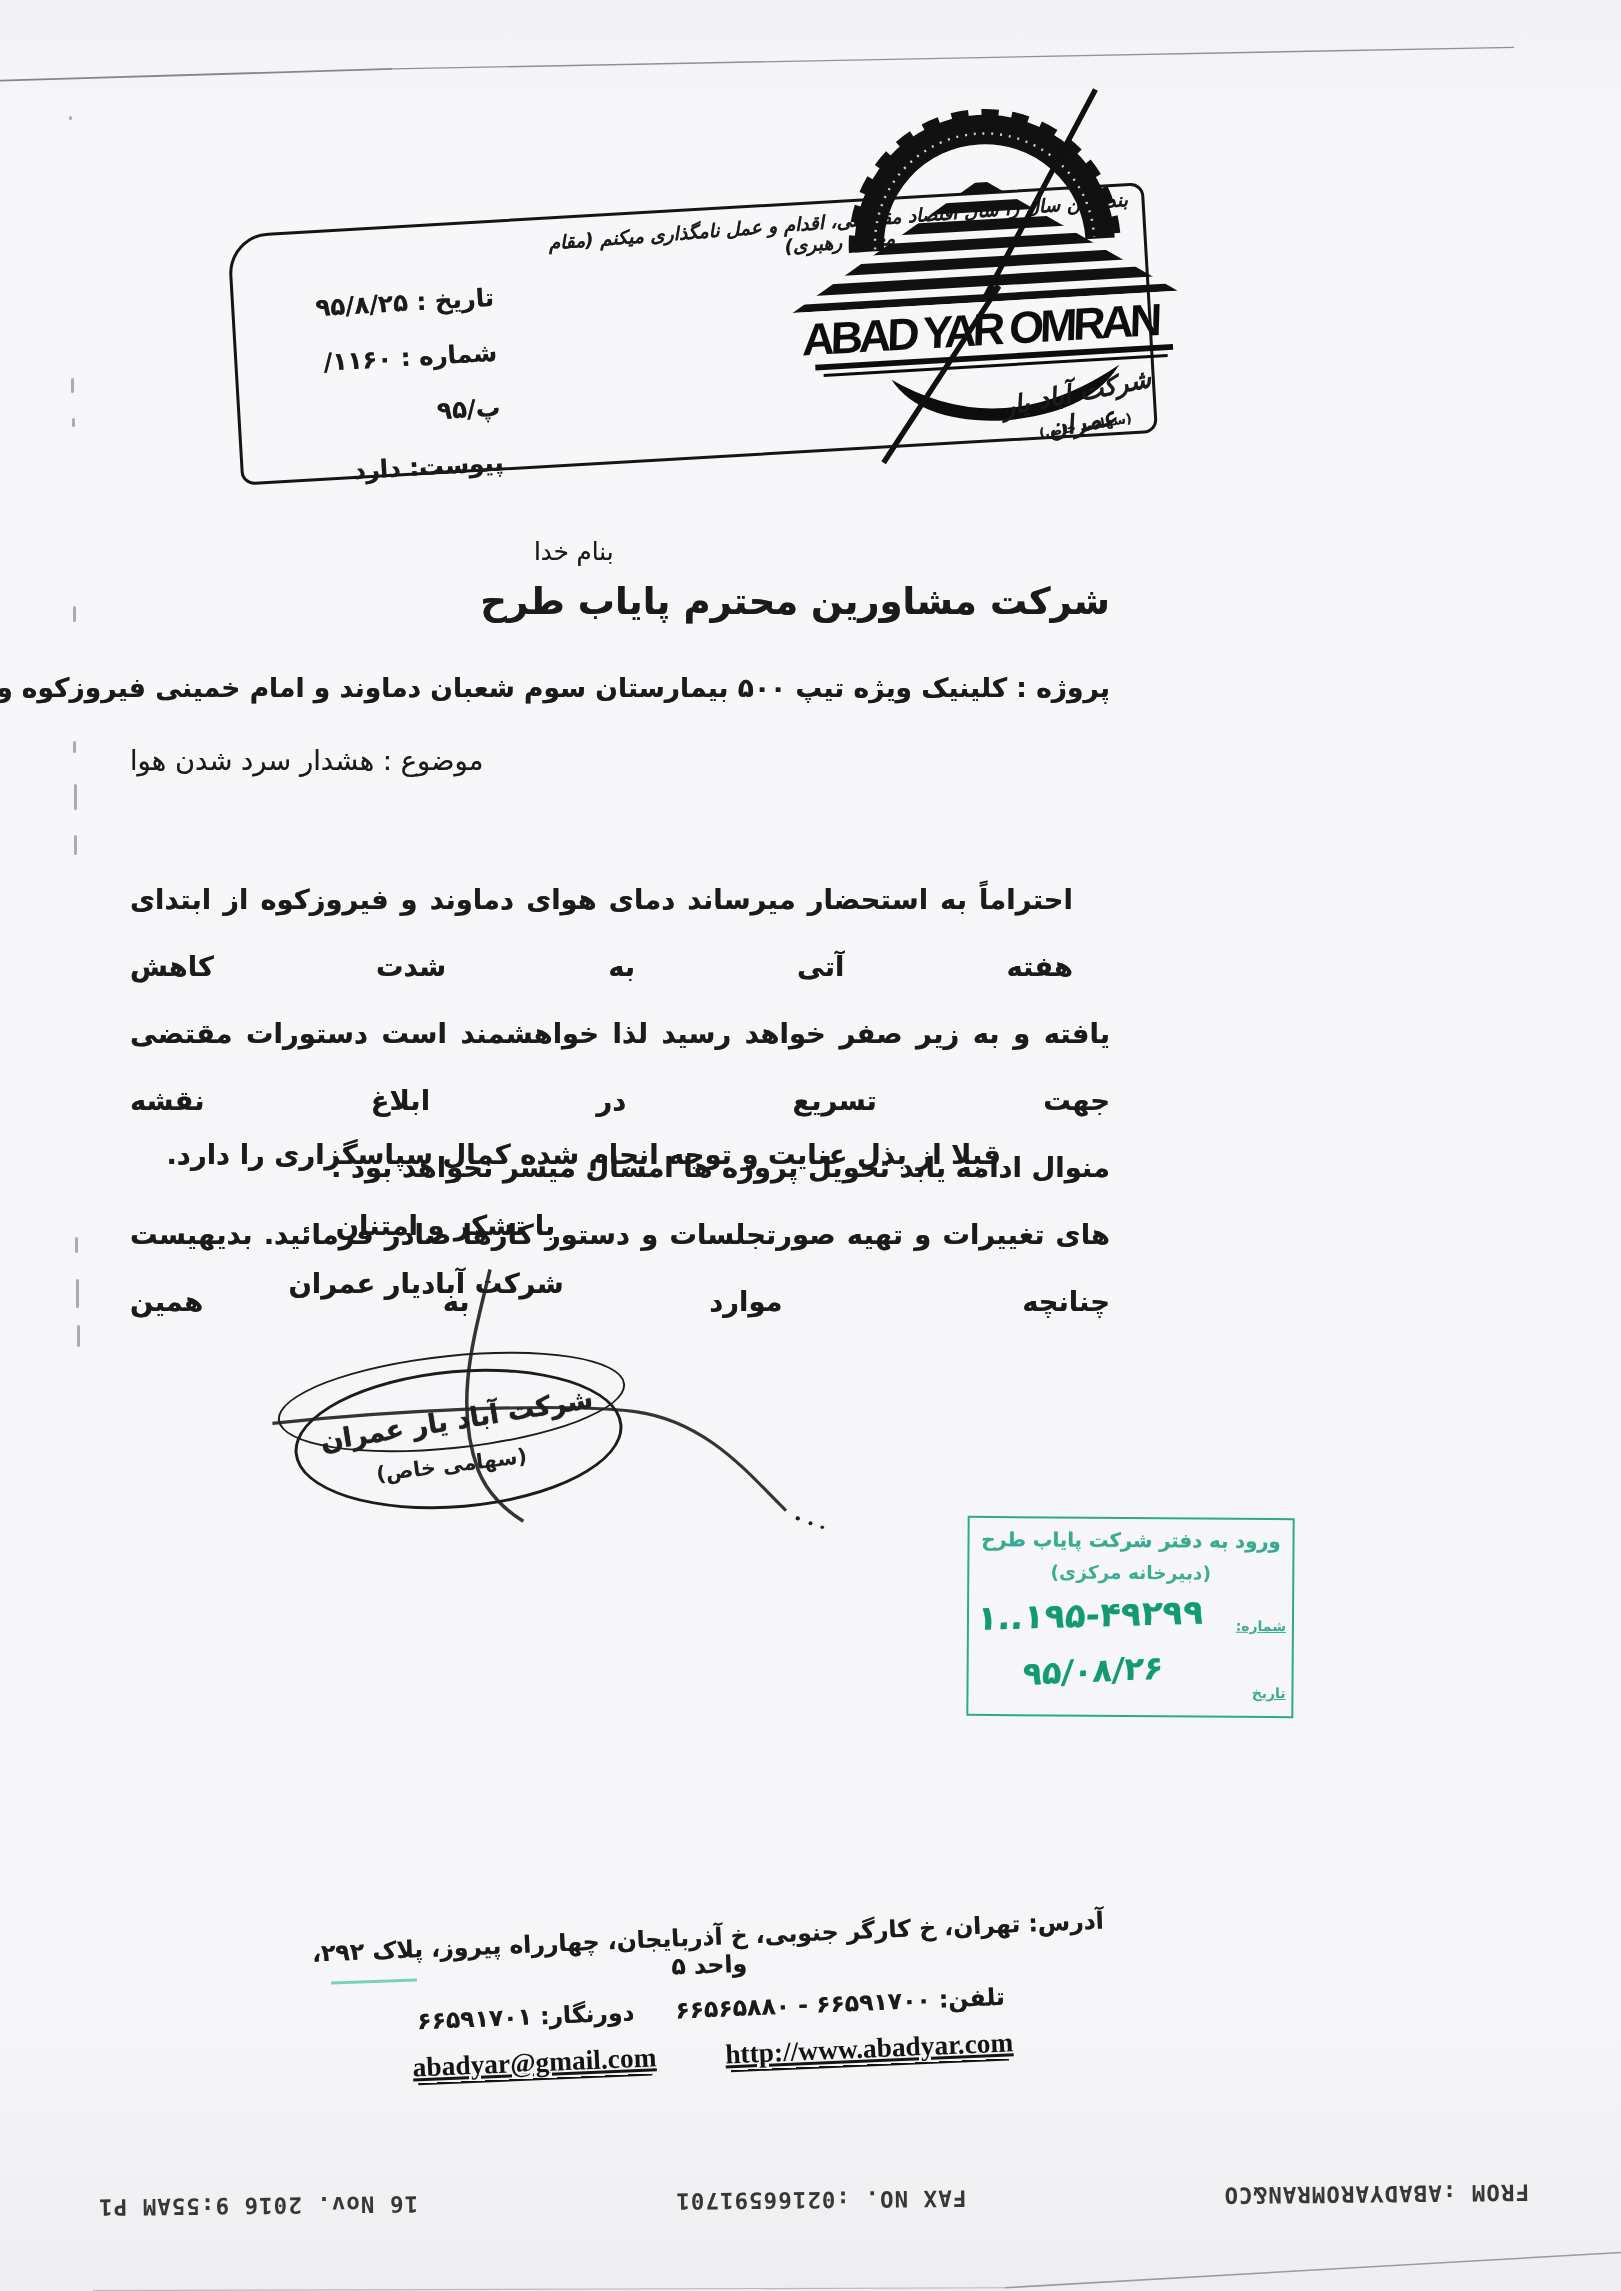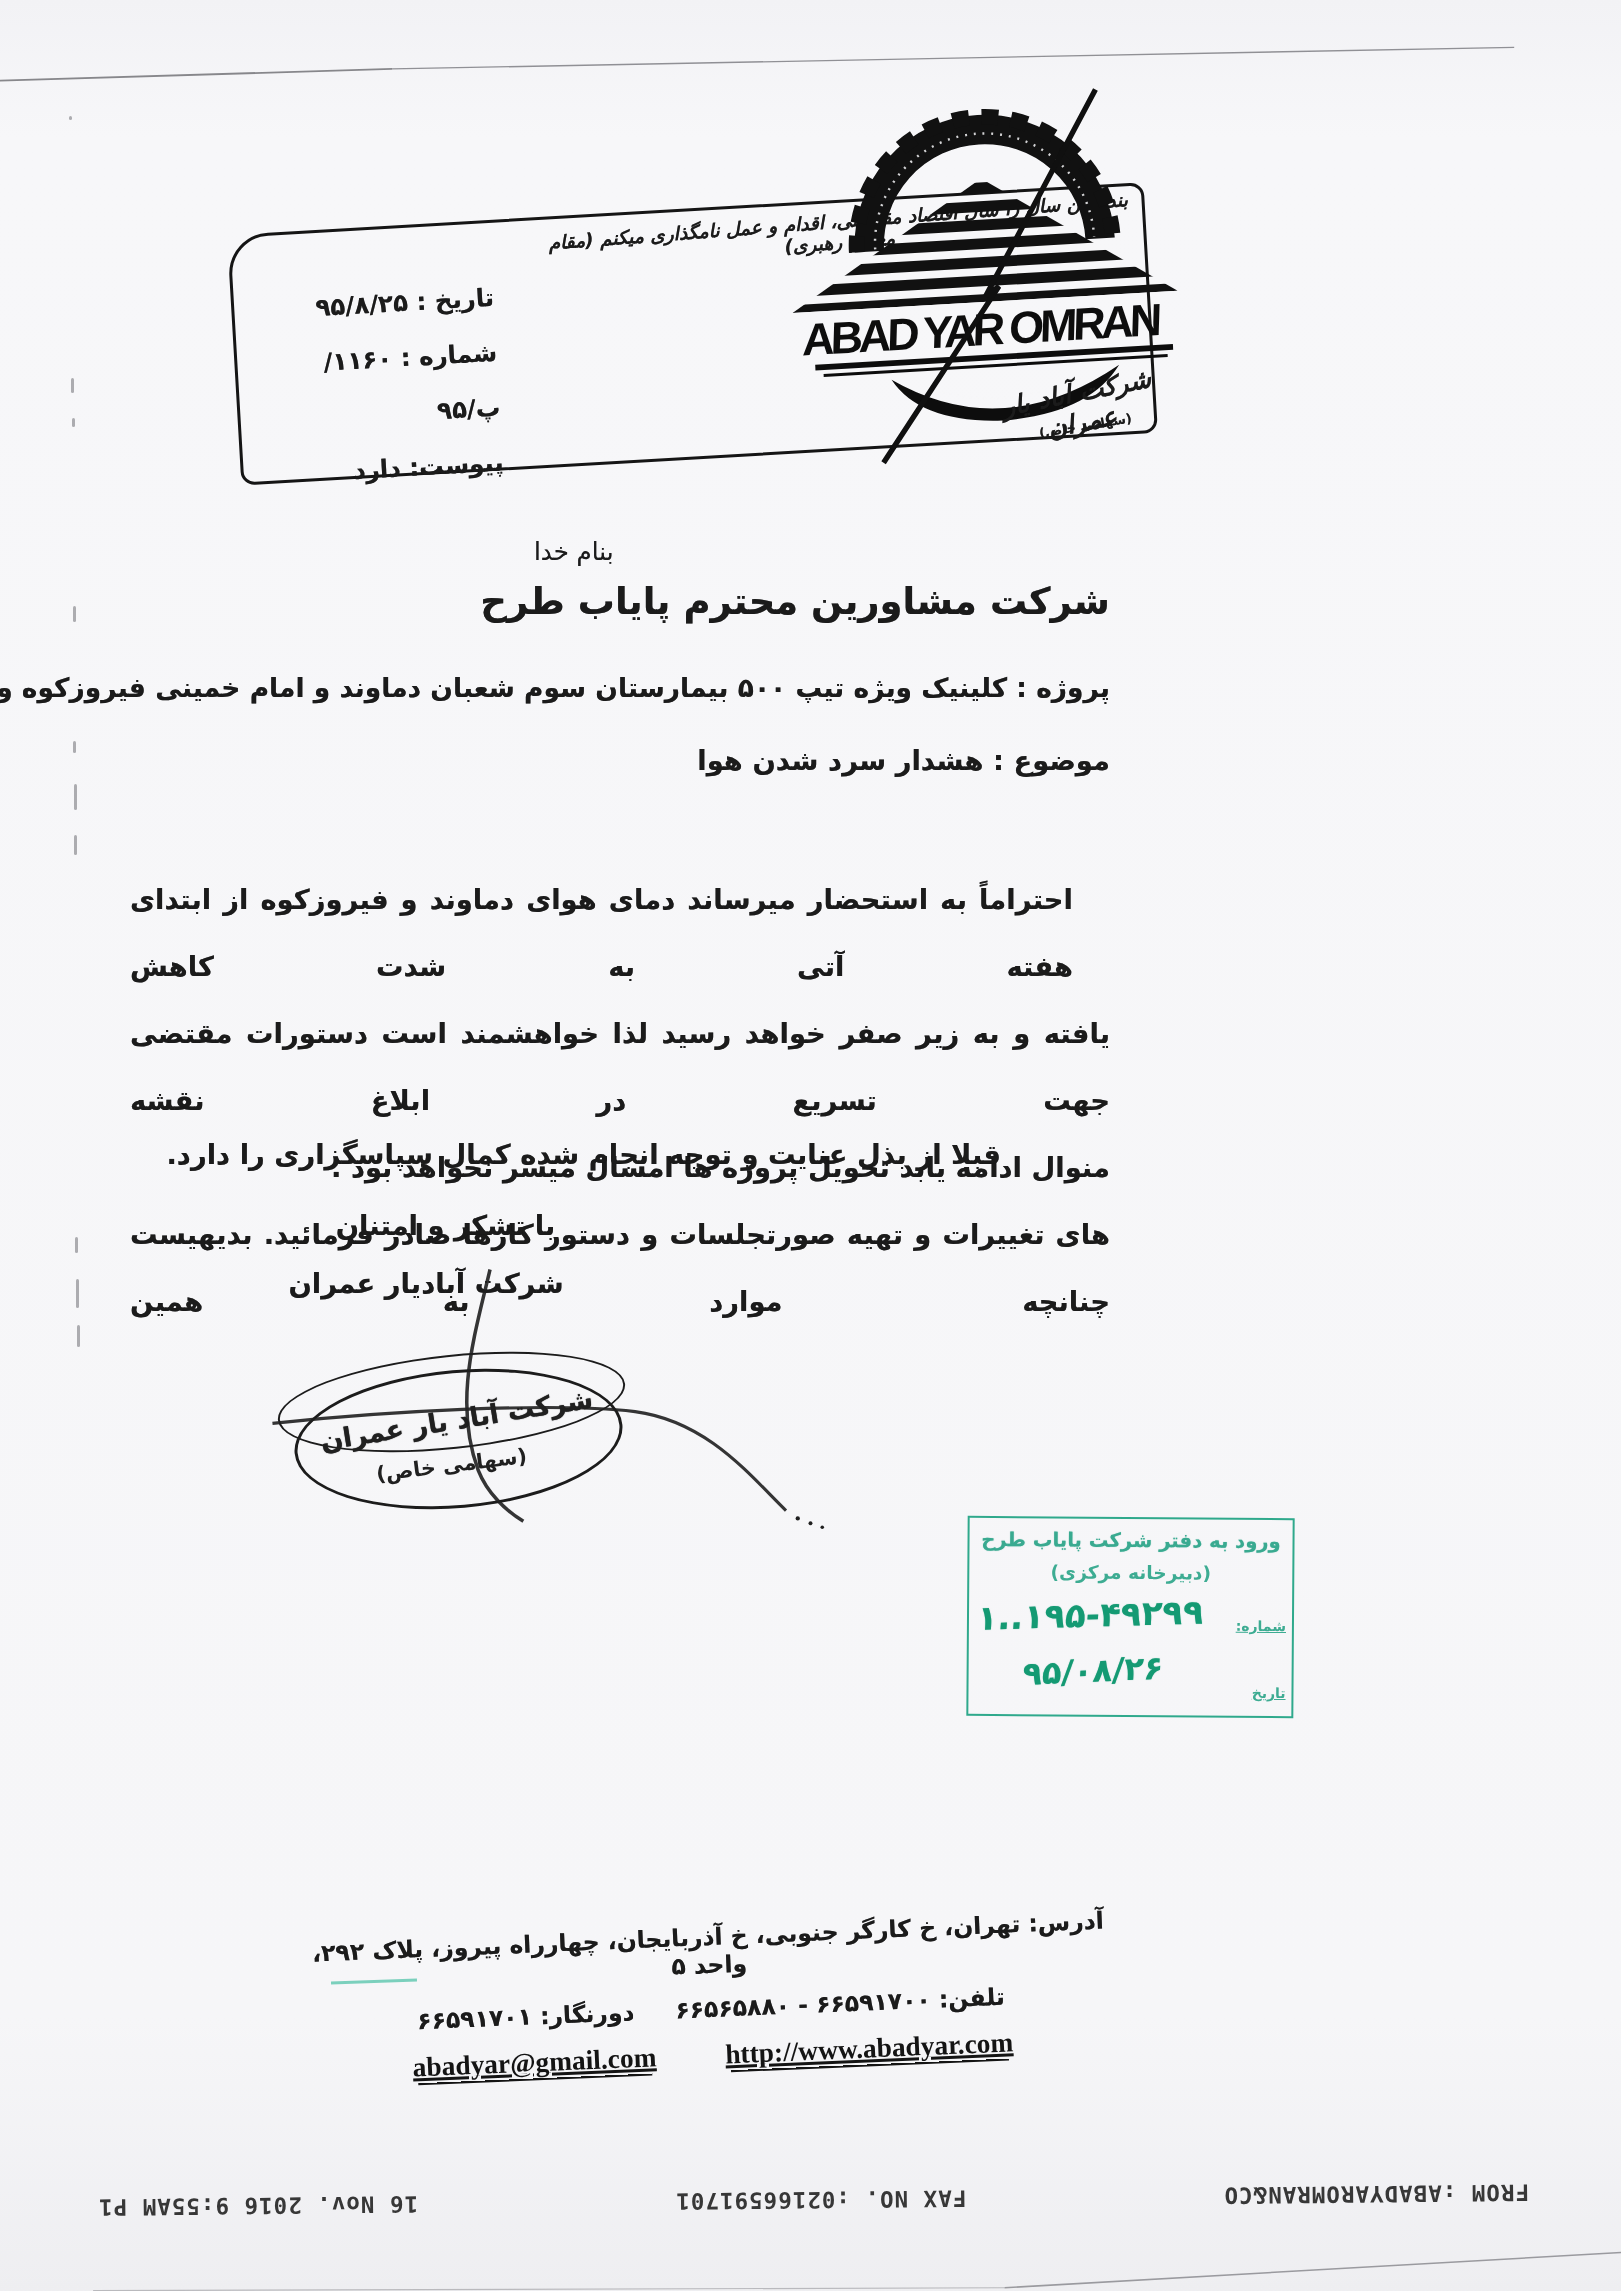--- a/index.html
+++ b/index.html
@@ -23,21 +23,21 @@
   
   #logo{left:549px;top:-106px;width:402px;height:372px;}
   #logo-name-fa{left:186px;top:294px;width:206px;text-align:center;font-weight:bold;font-style:italic;
     font-size:25.5px;transform:rotate(-8deg);letter-spacing:1px;}
   #logo-legal{left:235px;top:335px;width:118px;text-align:center;font-weight:bold;font-size:12.7px;transform:rotate(-6deg);}
   
   .col{left:130px;width:980px;}
   #bismillah{left:534px;top:537px;width:216px;text-align:left;font-size:24.5px;font-weight:normal;}
   #recipient{top:580px;text-align:right;font-size:37px;font-weight:bold;}
   #project{top:672px;text-align:right;font-size:26.5px;font-weight:bold;white-space:nowrap;}
-  #subject{top:745px;text-align:right;font-size:27.4px;font-weight:bold;}
+  #subject{top:745px;text-align:left;font-size:27.4px;font-weight:normal;}
   #salutation{top:814px;text-align:right;font-size:27.4px;font-weight:bold;}
   #body-par{top:866px;font-size:27.4px;font-weight:bold;}
   #body-par .bl{line-height:67px;text-align:justify;text-align-last:justify;}
   #body-par .bl.first{padding-right:37px;}
   #body-par .bl.last{text-align:right;text-align-last:right;}
   #closing{left:122px;top:1139px;width:879px;text-align:right;font-size:27.4px;font-weight:bold;}
   #thanks{left:323px;top:1210px;width:245px;text-align:center;font-size:27.4px;font-weight:bold;}
   #signoff{left:279px;top:1268px;width:294px;text-align:center;font-size:27.4px;font-weight:bold;}
   
   .st-ellipse{border:2.9px solid #1c1c1c;border-radius:50%;}

